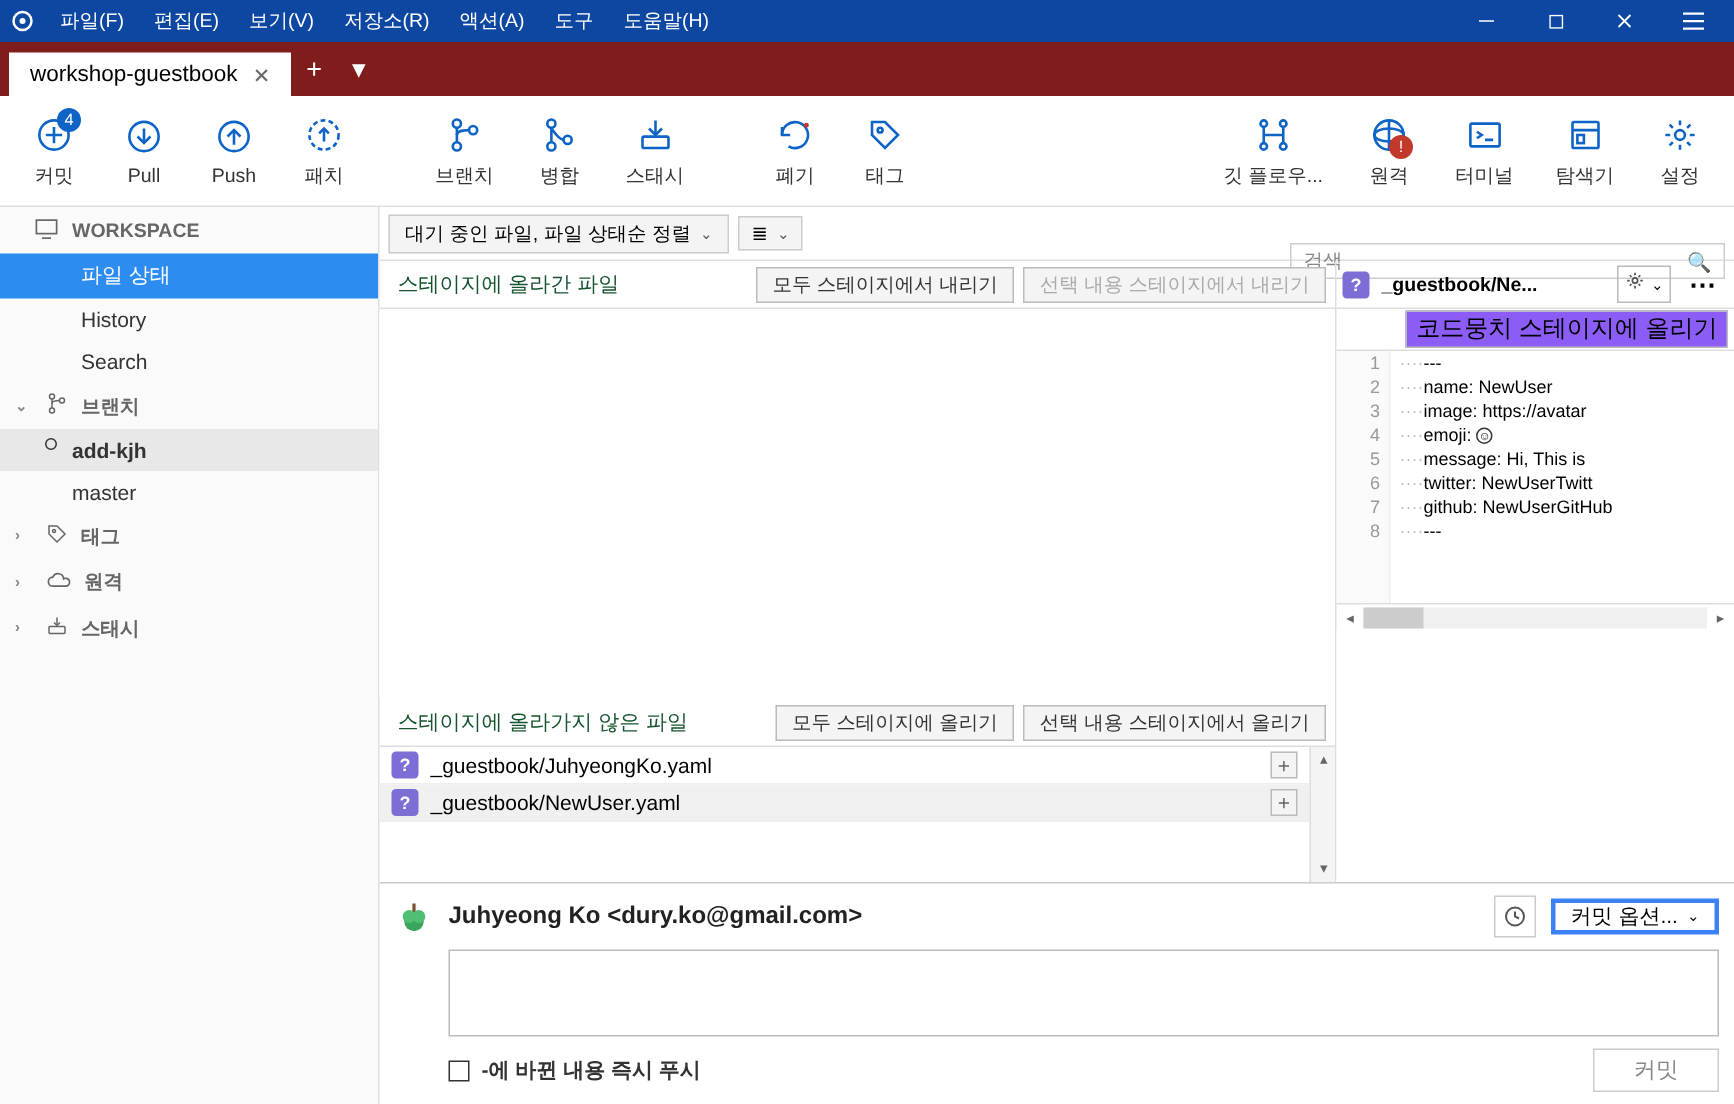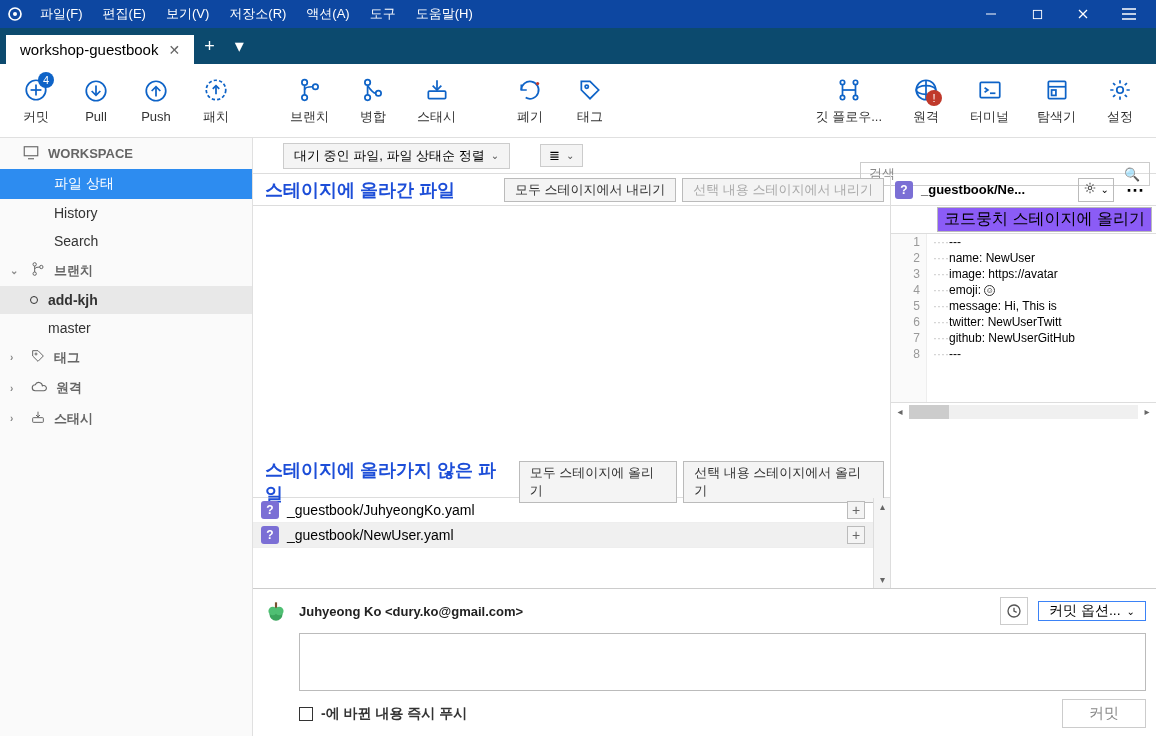--- a/index.html
+++ b/index.html
@@ -8,21 +8,21 @@
 
 .titlebar { background: #0D47A1; height: 28px; display: flex; align-items: center; color: #fff; }
 .titlebar .logo { width: 30px; display: flex; justify-content: center; }
 .titlebar .menu { display: flex; gap: 0; }
 .titlebar .menu-item { padding: 4px 10px; font-size: 13px; cursor: pointer; }
 .titlebar .window-controls { margin-left: auto; display: flex; align-items: center; }
 .titlebar .win-btn { width: 46px; height: 28px; display: flex; align-items: center; justify-content: center; font-size: 14px; }
 .hamburger { margin-right: 4px; }
 
 
-.tabbar { background: #0c4a6e; height: 36px; display: flex; align-items: flex-end; }
+.tabbar { background: #7f1d1d; height: 36px; display: flex; align-items: flex-end; }
 .tab { background: #fff; padding: 6px 14px; display: flex; align-items: center; gap: 10px; margin-left: 6px; border-radius: 0; font-size: 15px; }
 .tab-close { color: #666; font-size: 14px; cursor: pointer; }
 .tab-add, .tab-caret { color: #fff; padding: 0 10px; font-size: 18px; height: 36px; display:flex; align-items:center;}
 
 
 .toolbar { height: 74px; background: #fff; border-bottom: 1px solid #e0e0e0; display: flex; align-items: center; padding: 0 6px; }
 .tool { display: flex; flex-direction: column; align-items: center; justify-content: center; padding: 6px 14px; cursor: pointer; min-width: 60px; }
 .tool .ticon { width: 28px; height: 28px; display:flex; align-items:center; justify-content:center; color:#0e63c7; position:relative; }
 .tool .ticon svg { stroke:#0e63c7; fill:none; stroke-width:1.6; }
 .tool .tlabel { font-size: 13px; color:#333; margin-top:4px; }
@@ -31,37 +31,37 @@
 .tool .alert-badge { position:absolute; bottom:-2px; right:-2px; background:#c0392b; color:#fff; border-radius:50%; width:16px; height:16px; font-size:11px; display:flex; align-items:center; justify-content:center; }
 
 
 .main { display: flex; height: calc(736px - 28px - 36px - 74px); }
 
 
 .sidebar { width: 253px; border-right:1px solid #e0e0e0; background:#fafafa; overflow:hidden; }
 .side-header { display:flex; align-items:center; gap:8px; padding: 6px 10px; color:#666; font-size:13px; font-weight:bold; }
 .side-header .exp { width:12px; color:#888; font-size:10px; }
 .side-header .sicon svg, .side-item .sicon svg { stroke:#666; fill:none; stroke-width:1.5; }
-.side-item { display:flex; align-items:center; gap:10px; padding: 6px 10px 6px 30px; font-size:14px; color:#333; }
+.side-item { display:flex; align-items:flex-start; gap:10px; padding: 6px 10px 6px 30px; font-size:14px; color:#333; }
 .side-item.active { background:#2d8cf0; color:#fff; }
 .side-item.selected { background:#e8e8e8; }
 .side-item .bullet { width:8px; height:8px; border:1.5px solid #333; border-radius:50%; }
 
 
 .content { flex:1; display:flex; flex-direction:column; border-left:none; }
 .row { display:flex; align-items:center; gap:6px; padding:4px 6px; }
 .pending-bar { border-bottom:1px solid #ddd; height:36px;}
-.dropdown { border:1px solid #ccc; background:#f4f4f4; padding:3px 10px; font-size:13px; display:flex; align-items:center; gap:6px; cursor:pointer;margin-left:24px; }
+.dropdown { border:1px solid #ccc; background:#f4f4f4; padding:3px 10px; font-size:13px; display:flex; align-items:center; gap:6px; cursor:pointer; }
 .dropdown .caret { font-size:10px; color:#555; }
 .searchbox { margin-left:auto; border:1px solid #ccc; padding:2px 8px; display:flex; align-items:center; width:290px; color:#888; font-size:13px;margin-top:37px; }
 .searchbox .sinput { flex:1; }
 .searchbox .mag { color:#bbb; }
 
 .section-bar { border-bottom:1px solid #ddd; display:flex; align-items:center; padding:2px 6px; height:32px; }
-.section-bar .slabel { font-weight:bold; font-size:18px; color:#1d4ed8; padding:0 6px; }
+.section-bar .slabel { font-weight:normal; font-size:14px; color:#14532d; padding:0 6px; }
 .btn { border:1px solid #bbb; background:#f4f4f4; padding:2px 10px; font-size:13px; cursor:pointer; color:#333; }
 .btn.disabled { color:#aaa; }
 
 .work-cols { display:flex; flex:1; min-height:0; }
 .work-left { flex:1; display:flex; flex-direction:column; min-width:0; border-right:1px solid #ddd;}
 .work-right { width:265px; display:flex; flex-direction:column; border-left:none;}
 
 .file-header { display:flex; align-items:center; border-bottom:1px solid #ddd; padding:2px 4px; gap:4px; height:32px;}
 .file-header .fname { flex:1; font-size:13px; font-weight:bold; overflow:hidden; text-overflow:ellipsis; white-space:nowrap; padding-left:4px;}
 .qicon { width:18px; height:18px; background:#7b6fd5; border-radius:3px; color:#fff; display:flex; align-items:center; justify-content:center; font-size:12px; font-weight:bold; }
@@ -88,23 +88,23 @@
 .file-row .add { margin-left:auto; width:18px; height:18px; border:1px solid #bbb; background:#f4f4f4; color:#666; display:flex; align-items:center; justify-content:center; font-size:14px; cursor:pointer;}
 .file-row.sel { background:#f0f0f0; }
 .vscroll-strip { width:17px; background:#f4f4f4; border-left:1px solid #ddd; position:relative;}
 .vscroll-strip .arr { position:absolute; width:17px; height:17px; text-align:center; color:#666; font-size:10px; line-height:17px;}
 .vscroll-strip .up{top:0} .vscroll-strip .down{bottom:0}
 
 
 .commit-panel { border-top:1px solid #ccc; padding:8px 10px; }
 .commit-head { display:flex; align-items:center; gap:10px; }
 .avatar { width:26px; height:26px; }
-.author { font-size:13px; font-weight:600; color:#222; flex:1;}
+.author { font-size:16px; font-weight:600; color:#222; flex:1;}
 .clock-btn { width:28px; height:28px; border:1px solid #ccc; display:flex; align-items:center; justify-content:center;}
-.commit-opts { border:1px solid #3b82f6; padding:0 10px; font-size:14px; display:flex; align-items:center; gap:6px;}
+.commit-opts { border:3px solid #3b82f6; padding:0 10px; font-size:14px; display:flex; align-items:center; gap:6px;}
 .commit-msg { margin:8px 0 8px 36px; height:58px; border:1px solid #bbb; background:#fff;}
 .commit-foot { display:flex; align-items:center; gap:8px; padding-left:36px;}
 .chk { width:14px; height:14px; border:1.5px solid #333;}
 .push-label { font-size:14px; color:#333;font-weight:bold; }
 .commit-btn { margin-left:auto; border:1px solid #ccc; padding:4px 26px; color:#888; font-size:15px;}
 </style>
 </head>
 <body>
 
 <div class="titlebar">

